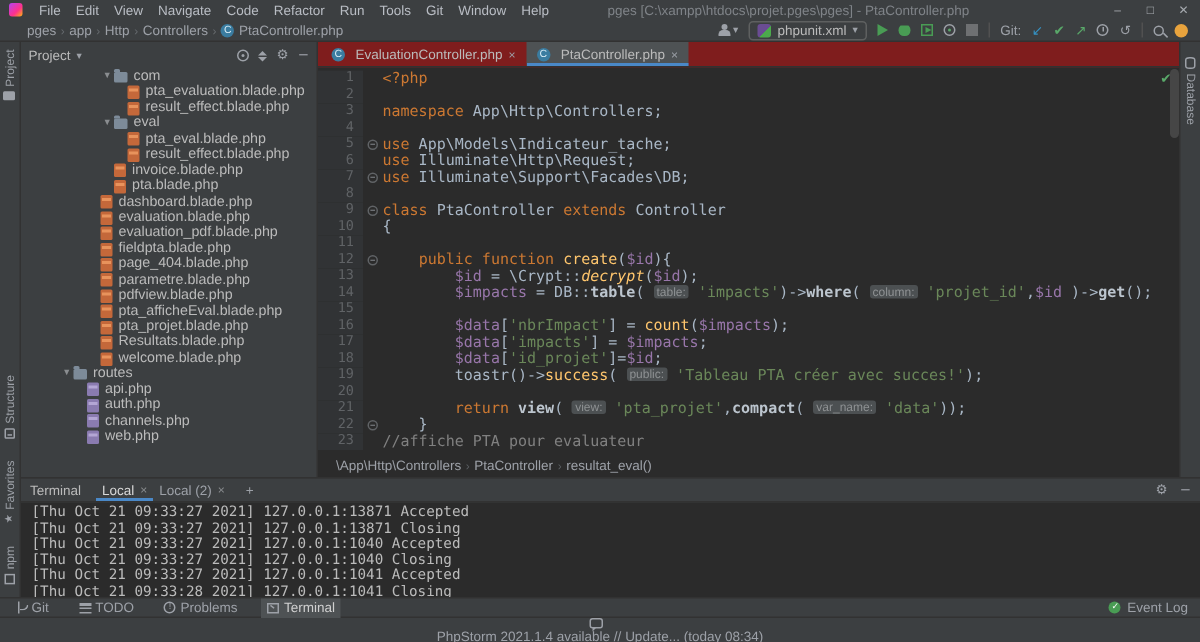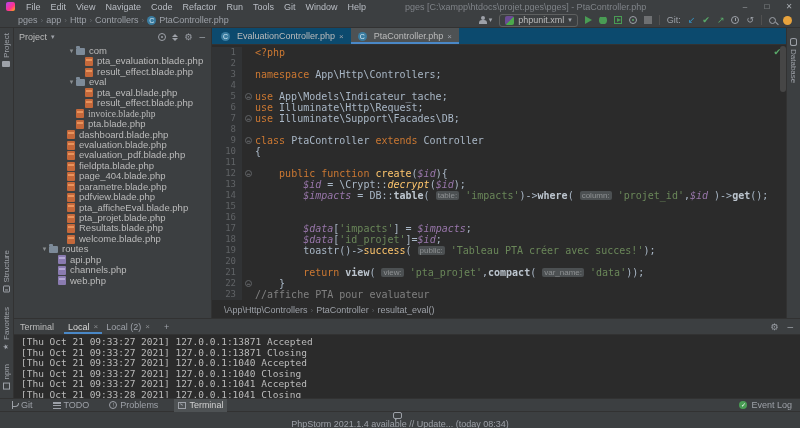--- a/index.html
+++ b/index.html
@@ -91,35 +91,35 @@
   .t-ic { flex:none; margin-right:4px; }
   .ic-folder { width:9px; height:7px; background:#7D8B99; border-radius:1px; position:relative; }
   .ic-folder::before { content:''; position:absolute; top:-2px; left:0; width:4px; height:2px; background:#7D8B99; border-radius:1px 1px 0 0; }
   .ic-blade { width:8px; height:9px; background:#C4683A; border-radius:1px; position:relative; }
   .ic-blade::before { content:''; position:absolute; top:2px; left:1px; right:1px; height:2px; background:#E8935C; }
   .ic-php { width:8px; height:9px; background:#8A7BB0; border-radius:1px; position:relative; }
   .ic-php::before { content:''; position:absolute; top:2px; left:1px; right:1px; height:2px; background:#B3A6D4; }
 
   
   .editor { flex:1; min-width:0; display:flex; flex-direction:column; background:#2B2B2B; position:relative; }
-  .tabs { height:17px; background:#0c4a6e; display:flex; align-items:stretch; padding-left:2px;
+  .tabs { height:17px; background:#7f1d1d; display:flex; align-items:stretch; padding-left:2px;
           border-bottom:1px solid #323232; flex:none; }
   .tab { display:flex; align-items:center; gap:4px; padding:0 7px; color:#BBBBBB; }
   .tab.active { background:#4E5254; box-shadow:inset 0 -2px 0 #4A88C7; }
   .tab-close { color:#9DA1A8; font-size:8px; }
   .code { flex:1; padding-top:2px; font-family:"DejaVu Sans Mono",monospace; font-size:10px; overflow:hidden; position:relative; }
   .cl { display:flex; height:11px; line-height:11px; }
   .ln { width:30px; flex:none; text-align:right; padding-right:6px; color:#606366; background:#313335; font-size:9px; }
   .fold { width:13px; flex:none; display:flex; align-items:center; justify-content:center; }
   .fold-m { width:7px; height:7px; border:1px solid #606366; border-radius:50%; color:#9DA1A8;
             font-size:6px; line-height:5px; text-align:center; }
   .ct { white-space:pre; }
   .tk-kw  { color:#CC7832; }
   .tk-txt { color:#A9B7C6; }
-  .tk-var { color:#9876AA;font-style:italic; }
+  .tk-var { color:#9876AA; }
   .tk-str { color:#6A8759; }
   .tk-fn  { color:#FFC66D; }
   .tk-fni { color:#FFC66D; font-style:italic; }
   .tk-fnw { color:#BCC5CE; font-weight:bold; }
   .tk-cmt { color:#808080; }
   .tk-hint { background:#4C5052; color:#8E9193; border-radius:2px; padding:0 2px; font-size:8px;
              font-family:"Liberation Sans",sans-serif; display:inline-block; height:9px; line-height:9px; vertical-align:1px; }
   .ebc { height:16px; flex:none; display:flex; align-items:center; padding-left:12px; color:#9DA1A8;
          font-size:9px; background:#2B2B2B; }
   .ebc .crumb-sep { color:#5A5E62; }
@@ -301,21 +301,21 @@
             <div class="tree-row" style="padding-left: 62px;">
               <span class="t-sp"></span>
               <span class="t-ic ic-blade"></span>
               <span>pta_eval.blade.php</span>
             </div>
             <div class="tree-row" style="padding-left: 62px;">
               <span class="t-sp"></span>
               <span class="t-ic ic-blade"></span>
               <span>result_effect.blade.php</span>
             </div>
-            <div class="tree-row" style="padding-left: 53px; font-family: Liberation Serif, serif;">
+            <div class="tree-row" style="padding-left: 53px;">
               <span class="t-sp"></span>
               <span class="t-ic ic-blade"></span>
               <span>invoice.blade.php</span>
             </div>
             <div class="tree-row" style="padding-left: 53px;">
               <span class="t-sp"></span>
               <span class="t-ic ic-blade"></span>
               <span>pta.blade.php</span>
             </div>
             <div class="tree-row" style="padding-left: 44px;">
@@ -375,20 +375,25 @@
             </div>
             <div class="tree-row" style="padding-left: 26px;">
               <span class="t-chev">▼</span>
               <span class="t-ic ic-folder"></span>
               <span>routes</span>
             </div>
             <div class="tree-row" style="padding-left: 35px;">
               <span class="t-sp"></span>
               <span class="t-ic ic-php"></span>
               <span>api.php</span>
+            </div>
+            <div class="tree-row" style="padding-left: 35px;">
+              <span class="t-sp"></span>
+              <span class="t-ic ic-php"></span>
+              <span>auth.php</span>
             </div>
             <div class="tree-row" style="padding-left: 35px;">
               <span class="t-sp"></span>
               <span class="t-ic ic-php"></span>
               <span>channels.php</span>
             </div>
             <div class="tree-row" style="padding-left: 35px;">
               <span class="t-sp"></span>
               <span class="t-ic ic-php"></span>
               <span>web.php</span>
@@ -489,20 +494,21 @@
               <span class="ct"><span class="tk-txt">        </span><span class="tk-var">$impacts</span><span class="tk-txt"> = DB::</span><span class="tk-fnw">table</span><span class="tk-txt">( </span><span class="tk-hint">table:</span><span class="tk-str"> 'impacts'</span><span class="tk-txt">)-&gt;</span><span class="tk-fnw">where</span><span class="tk-txt">( </span><span class="tk-hint">column:</span><span class="tk-str"> 'projet_id'</span><span class="tk-txt">,</span><span class="tk-var">$id</span><span class="tk-txt"> )-&gt;</span><span class="tk-fnw">get</span><span class="tk-txt">();</span></span>
             </div>
             <div class="cl">
               <span class="ln">15</span>
               <span class="fold"></span>
               <span class="ct"></span>
             </div>
             <div class="cl">
               <span class="ln">16</span>
               <span class="fold"></span>
+              <span class="ct"><span class="tk-txt">        </span><span class="tk-var">$data</span><span class="tk-txt">[</span><span class="tk-str">'nbrImpact'</span><span class="tk-txt">] = </span><span class="tk-fn">count</span><span class="tk-txt">(</span><span class="tk-var">$impacts</span><span class="tk-txt">);</span></span>
             </div>
             <div class="cl">
               <span class="ln">17</span>
               <span class="fold"></span>
               <span class="ct"><span class="tk-txt">        </span><span class="tk-var">$data</span><span class="tk-txt">[</span><span class="tk-str">'impacts'</span><span class="tk-txt">] = </span><span class="tk-var">$impacts</span><span class="tk-txt">;</span></span>
             </div>
             <div class="cl">
               <span class="ln">18</span>
               <span class="fold"></span>
               <span class="ct"><span class="tk-txt">        </span><span class="tk-var">$data</span><span class="tk-txt">[</span><span class="tk-str">'id_projet'</span><span class="tk-txt">]=</span><span class="tk-var">$id</span><span class="tk-txt">;</span></span>

